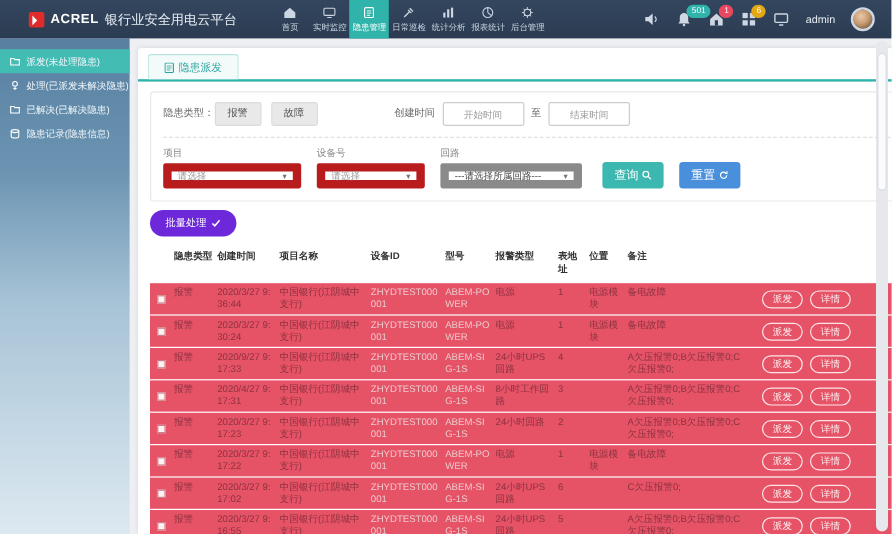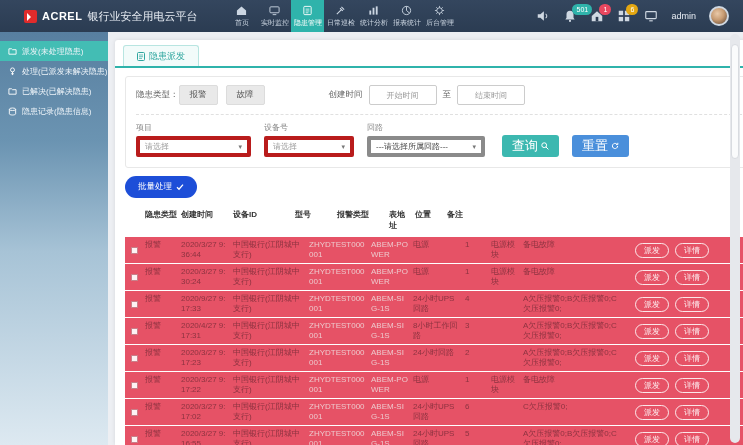--- a/index.html
+++ b/index.html
@@ -56,29 +56,29 @@
   .filters { margin:8px 10px 7px; border:1px solid #e8e8e8; border-radius:3px; padding:8px 10px 10px; }
   .f-row1 { display:flex; align-items:center; font-size:8.5px; color:#666; }
   .type-btn { background:#e9e9e9; border:1px solid #dcdcdc; color:#555; font-size:8.5px; padding:3px 10px; border-radius:2px; margin-right:8px; cursor:pointer; font-family:inherit; }
   .created-group { margin-left:56px; display:flex; align-items:center; gap:6px; }
   .time-input { width:68px; height:20px; border:1px solid #ccc; border-radius:2px; font-size:8px; text-align:center; color:#555; font-family:inherit; }
   .time-input::placeholder { color:#999; }
   .f-sep { border-top:1px dashed #e0e0e0; margin:9px 0 7px; }
   .f-row2 { display:flex; align-items:flex-end; gap:13px; }
   .f-group { display:flex; flex-direction:column; gap:3px; }
   .g-label { font-size:8px; color:#888; }
-  .selectbox { height:21px; border:4px solid #b91c1c; border-radius:2px; display:flex; align-items:center; justify-content:space-between; padding:0 5px; font-size:8px; color:#999; cursor:pointer; background:#fff; }
+  .selectbox { height:21px; border:7px solid #b91c1c; border-radius:2px; display:flex; align-items:center; justify-content:space-between; padding:0 5px; font-size:8px; color:#999; cursor:pointer; background:#fff; }
   .selectbox::after { content:"▾"; font-size:7px; color:#777; margin-left:4px; }
   .selectbox.dark { border-color:#8a8a8a; color:#444; }
   .w-project { width:115px; } .w-device { width:90px; } .w-circuit { width:118px; }
-  .btn { height:22px; display:inline-flex; align-items:center; gap:3px; color:#fff; font-size:13px; padding:0 10px; border:none; border-radius:3px; cursor:pointer; font-family:inherit; }
+  .btn { height:22px; display:inline-flex; align-items:center; gap:3px; color:#fff; font-size:10px; padding:0 10px; border:none; border-radius:3px; cursor:pointer; font-family:inherit; }
   .btn svg { width:8px; height:8px; }
   .btn-search { background:#3cb8b0; margin-left:4px; }
   .btn-reset { background:#4a8fdb; }
-  .batch-btn { margin:0 10px 7px; display:inline-flex; align-items:center; gap:4px; background:#1d4ed8; color:#fff; font-size:8.5px; padding:5px 13px; border-radius:12px; border:none; cursor:pointer; font-family:inherit; }
+  .batch-btn { margin:0 10px 7px; display:inline-flex; align-items:center; gap:4px; background:#6d28d9; color:#fff; font-size:8.5px; padding:5px 13px; border-radius:12px; border:none; cursor:pointer; font-family:inherit; }
   .batch-btn svg { width:8px; height:8px; }
   
   .tbl { margin:0 10px; }
   .thead { display:flex; font-size:8px; font-weight:bold; color:#333; padding:4px 0 6px; }
   .thead .hc { padding:0 2px; flex:none; }
   .sp-check { width:18px; flex:none; }
   .c-type{width:36px;} .c-time{width:52px;} .c-project{width:76px;} .c-device{width:62px;}
   .c-model{width:42px;} .c-alarm{width:52px;} .c-addr{width:26px;} .c-loc{width:32px;}
   .c-remark{width:100px;}
   .trow { display:flex; align-items:flex-start; background:#e65266; margin-bottom:1px; min-height:24px; padding:3px 0; }
@@ -286,20 +286,21 @@
     <svg viewBox="0 0 8 8">
         <path d="M1 4.2l2 2L7 1.6" fill="none" stroke="#fff" stroke-width="1.3"></path>
       </svg>
   </button>
 
   <div class="tbl">
     <div class="thead">
       <span class="sp-check"></span>
     <span class="hc c-type">隐患类型</span>
         <span class="hc c-time">创建时间</span>
+        <span class="hc c-project">项目名称</span>
         <span class="hc c-device">设备ID</span>
         <span class="hc c-model">型号</span>
         <span class="hc c-alarm">报警类型</span>
         <span class="hc c-addr">表地址</span>
         <span class="hc c-loc">位置</span>
         <span class="hc c-remark">备注</span>
       </div>
     <div class="tbody">
         <div class="trow">
           <span class="row-check"></span>

